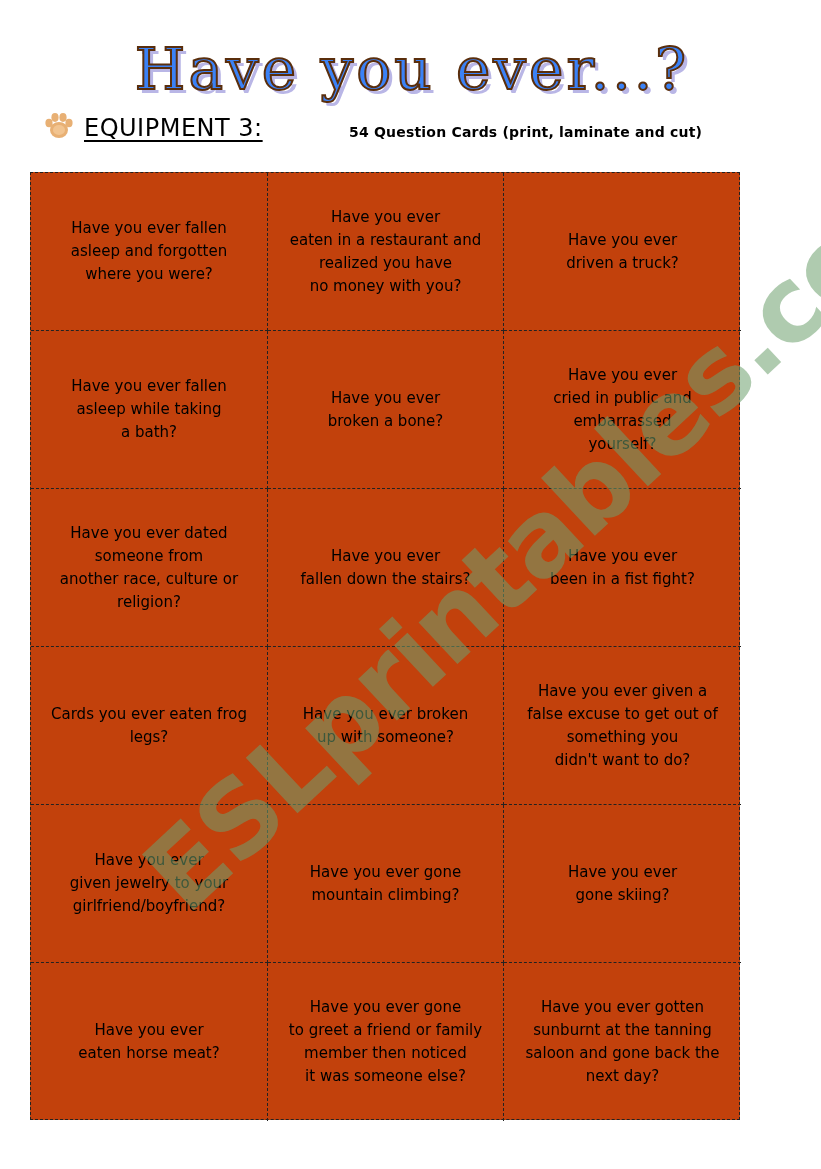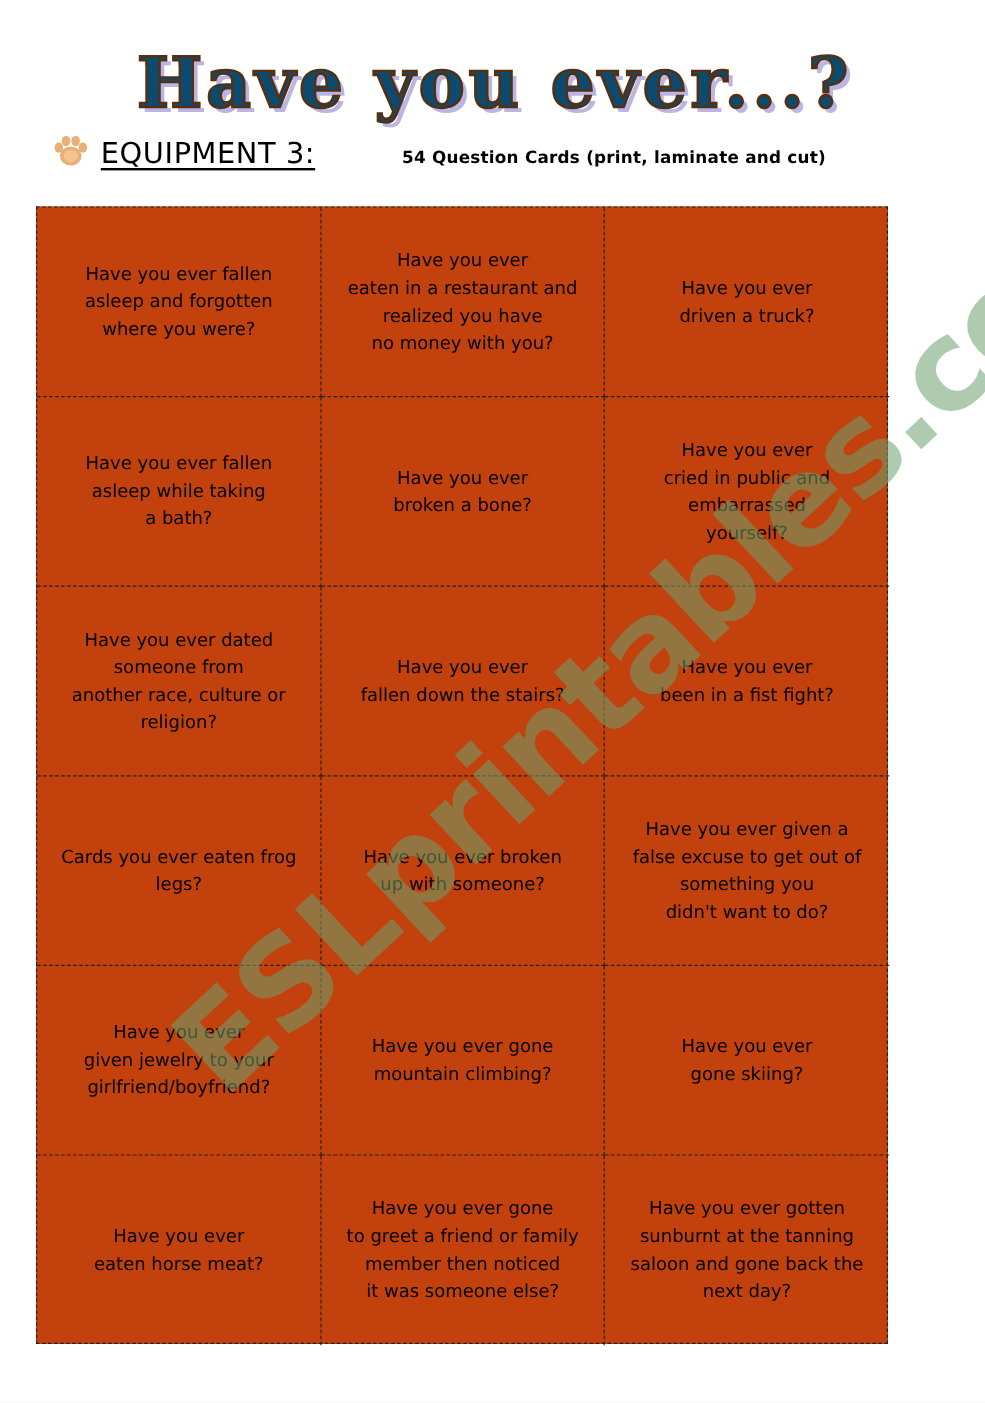--- a/index.html
+++ b/index.html
@@ -19,24 +19,24 @@
       left: 78px;
       top: 32px;
       width: 668px;
       height: 74px;
       display: flex;
       align-items: center;
       justify-content: center;
     }
     .title-text {
       font-family: "DejaVu Serif", serif;
-      font-weight: bold;
+      font-weight: normal;
       font-size: 58px;
       letter-spacing: 3px;
-      color: #0c4a6e;
+      color: #3b82f6;
       -webkit-text-stroke: 2px #5a2e0c;
       text-shadow: 4px 4px 0 #b9b6e6;
       white-space: nowrap;
     }
     .subheader {
       position: absolute;
       left: 40px;
       top: 110px;
       width: 700px;
       height: 40px;
@@ -55,21 +55,21 @@
       font-family: "DejaVu Sans", sans-serif;
       font-size: 24px;
       color: #000;
       text-decoration: underline;
       text-underline-offset: 4px;
       letter-spacing: 0.5px;
       text-align: center;
     }
     .equip-note {
       position: absolute;
-      left: 295px;
+      left: 309px;
       top: 14px;
       font-family: "DejaVu Sans", sans-serif;
       font-weight: bold;
       font-size: 14px;
       color: #000;
       letter-spacing: 0.2px;
     }
     .grid {
       position: absolute;
       left: 30px;

